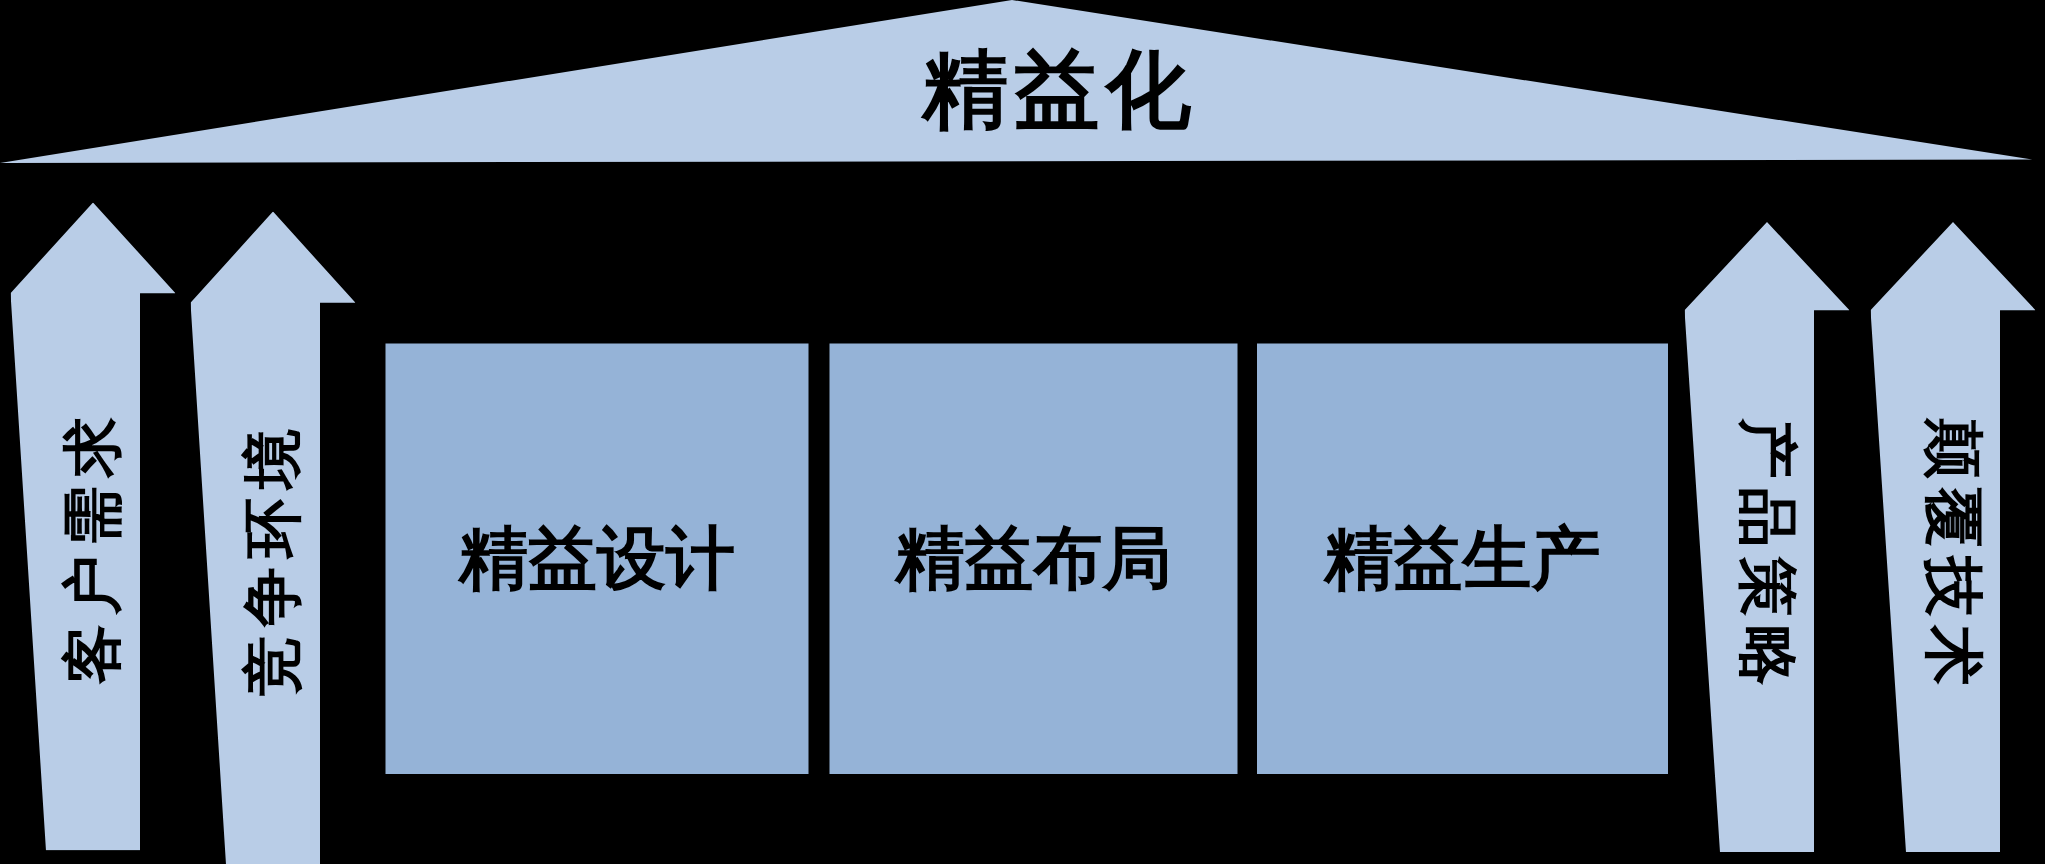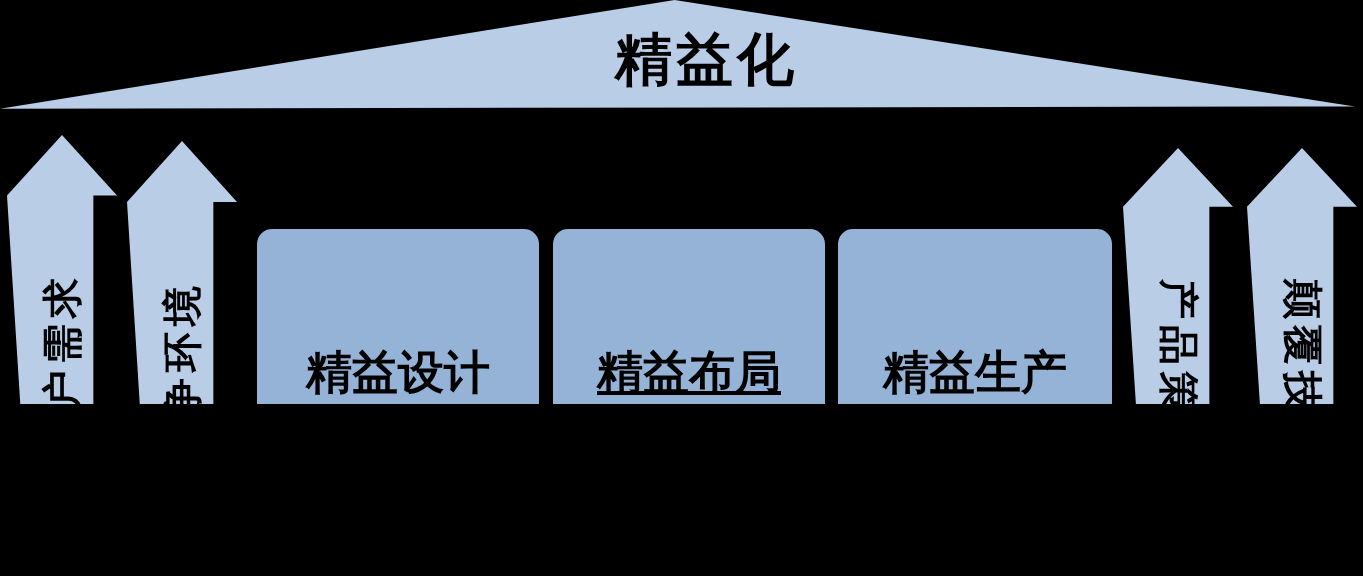--- a/index.html
+++ b/index.html
@@ -4,21 +4,21 @@
 <style>
   :root{
     --bg:#000000;
     --pillar:#b9cde7;
     --box:#95b3d7;
     --ink:#000000;
   }
   html,body{margin:0;padding:0;background:var(--bg);}
   .stage{
     position:relative;
-    width:1363px;height:404px;
+    width:1363px;height:576px;
     background:var(--bg);
     overflow:hidden;
     font-family:"DejaVu Serif", serif;
   }
   
   .roof{
     position:absolute;left:0;top:0;width:1363px;height:112px;
     background:var(--pillar);
     clip-path:polygon(0% 97%, 49.5% 0%, 99.4% 95%);
   }
@@ -53,24 +53,23 @@
   
   .box{
     position:absolute;top:229px;height:287px;
     background:var(--box);
     display:flex;flex-direction:column;
     justify-content:center;align-items:center;
     text-align:center;
     font:700 46px "DejaVu Serif", serif;
     line-height:1.3;
     color:var(--ink);
-    border-radius:15px;
   }
   .box1{left:257px;width:282px;}
-  .box2{left:553px;width:272px;text-decoration:underline;}
+  .box2{left:553px;width:272px;}
   .box3{left:838px;width:274px;gap:36px;}
 </style>
 </head>
 <body>
 
 <div class="stage">
 
   <div class="roof"></div>
   <div class="roof-label">精益化</div>
 

